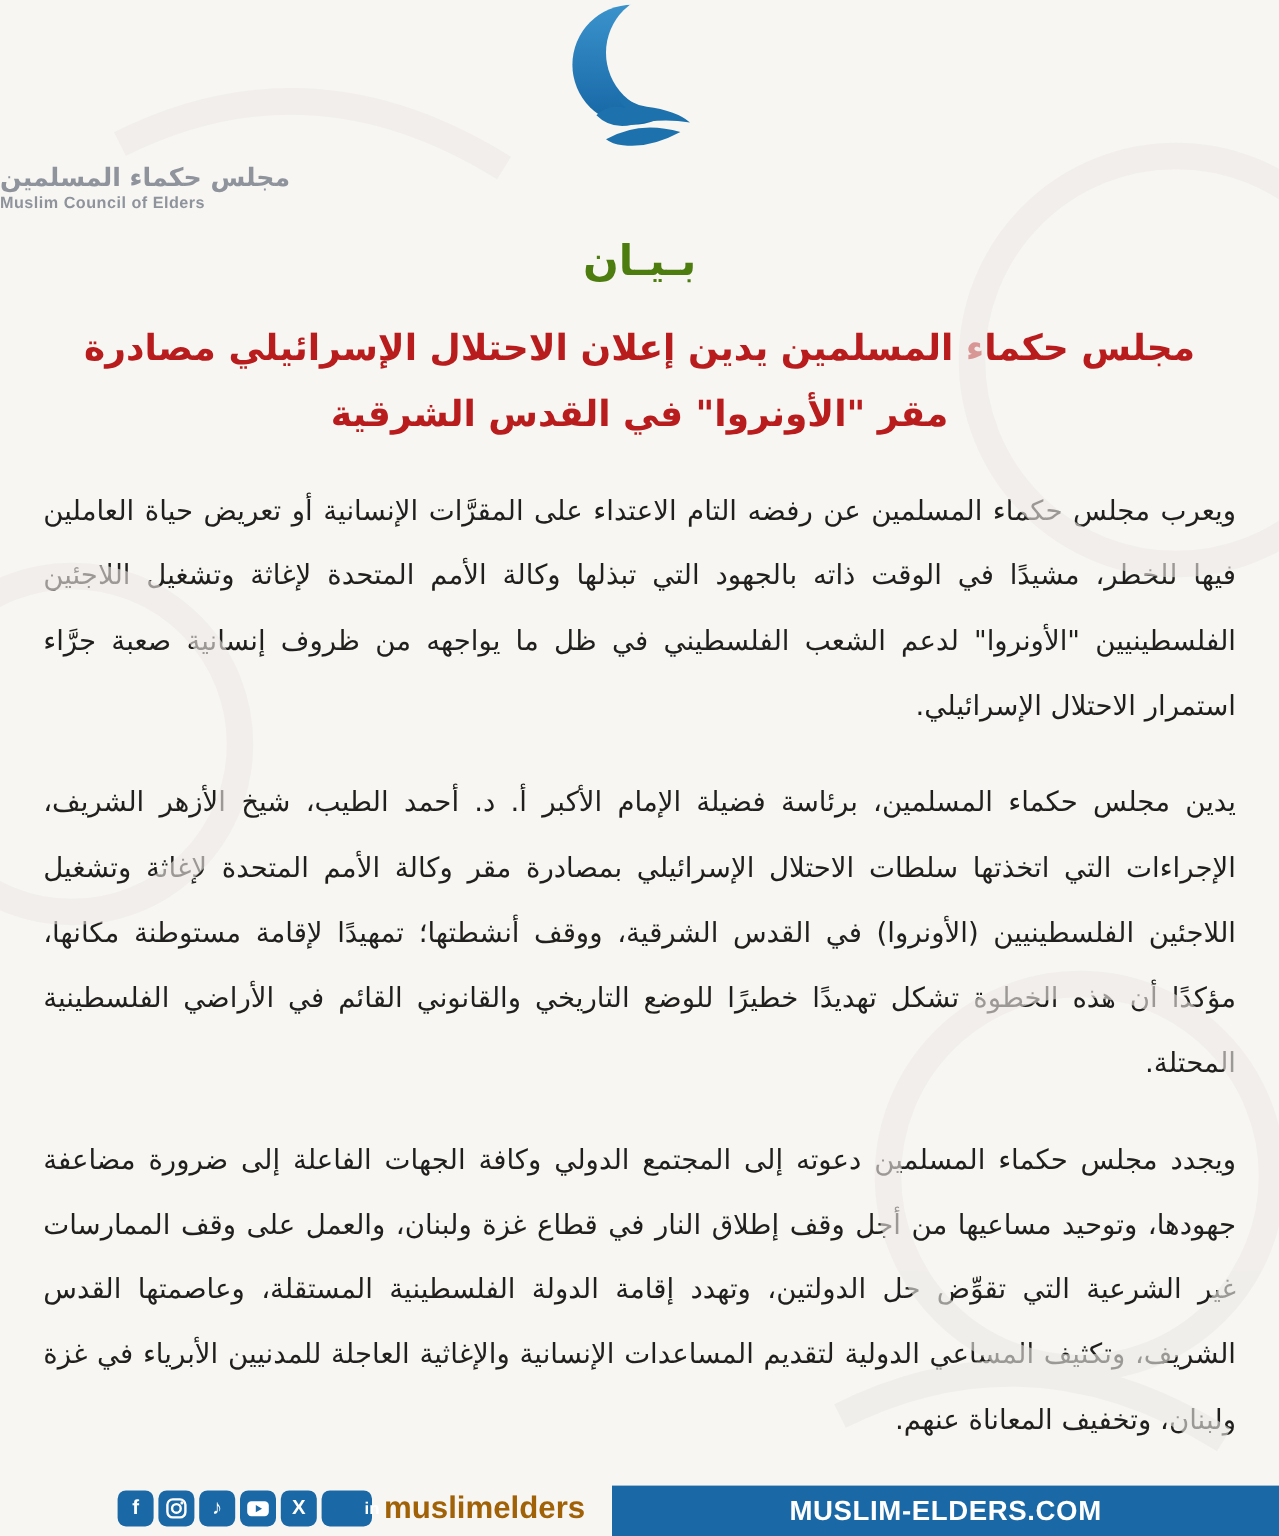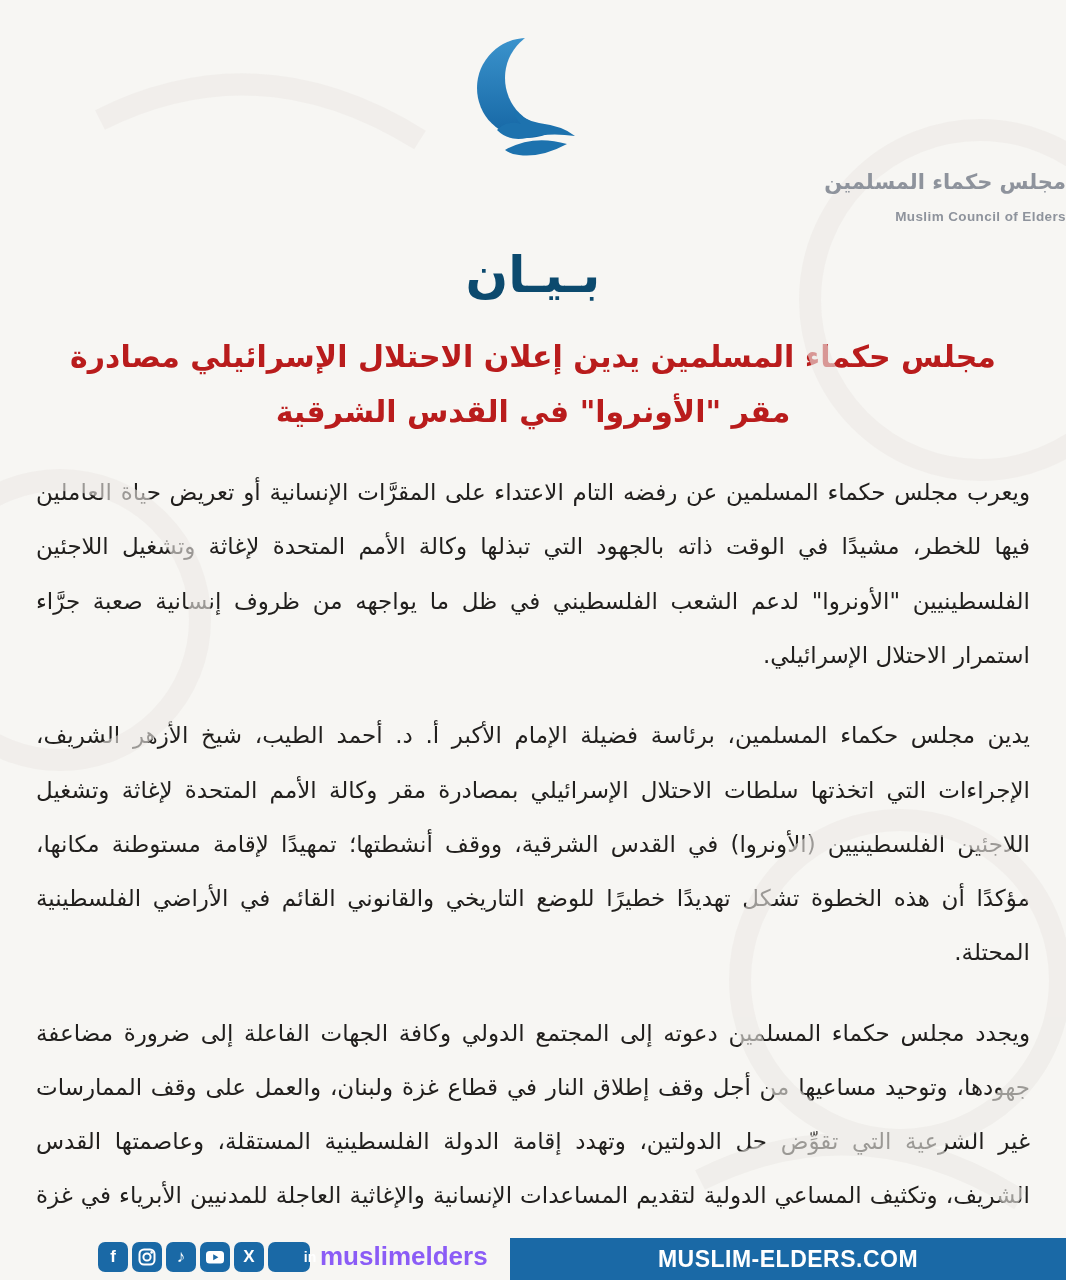--- a/index.html
+++ b/index.html
@@ -5,35 +5,35 @@
   * { margin:0; padding:0; box-sizing:border-box; }
   html,body { width:1066px; }
   body { font-family:"DejaVu Sans", sans-serif; }
   .page {
     position:relative; width:1066px; height:1280px;
     background:#f7f6f3; overflow:hidden;
   }
   .watermark { position:absolute; inset:0; pointer-events:none; }
 
   
-  .header { position:relative; text-align:right; padding-top:34px; }
+  .header { position:relative; text-align:left; }
   .logo-svg { display:block; margin:0 auto; }
   .brand-ar {
     margin-top:4px; font-size:21px; font-weight:bold; color:#8e939c;
     direction:rtl;
   }
   .brand-en {
-    margin-top:15px; font-size:13.5px; font-weight:bold; color:#8e939c;
+    margin-top:1px; font-size:13.5px; font-weight:bold; color:#8e939c;
     letter-spacing:.4px; font-family:"Liberation Sans","DejaVu Sans",sans-serif;
   }
 
   
   .statement-title {
     margin-top:22px; text-align:center; direction:rtl;
-    font-size:50px; font-weight:bold; color:#0c4a6e; letter-spacing:1px;
+    font-size:35px; font-weight:bold; color:#4d7c0f; letter-spacing:1px;
   }
 
   
   .headline {
     margin-top:26px; text-align:center; direction:rtl;
     font-size:30px; font-weight:bold; color:#b91c1c; line-height:1.82;
   }
 
   
   .body-text {
@@ -49,21 +49,21 @@
   }
   .s-icon {
     width:30px; height:30px; border-radius:7px; background:#1a69a6;
     color:#ffffff; display:flex; align-items:center; justify-content:center;
     font-weight:bold; font-size:17px;
     font-family:"Liberation Sans","DejaVu Sans",sans-serif;
   }
   .s-icon svg { display:block; }
   .s-icon.linkedin { font-size:14px;padding-left:42px; }
   .social-handle {
-    margin-left:6px; font-size:26px; font-weight:bold; color:#8b5cf6;
+    margin-left:6px; font-size:26px; font-weight:bold; color:#a16207;
     font-family:"Liberation Sans","DejaVu Sans",sans-serif;
   }
   .site-bar {
     position:absolute; right:0; bottom:0; width:556px; height:42px;
     background:#1a69a6; display:flex; align-items:center; justify-content:center;
   }
   .site-bar span {
     color:#ffffff; font-weight:bold; font-size:23px; letter-spacing:.5px;
     font-family:"Liberation Sans","DejaVu Sans",sans-serif;
   }

